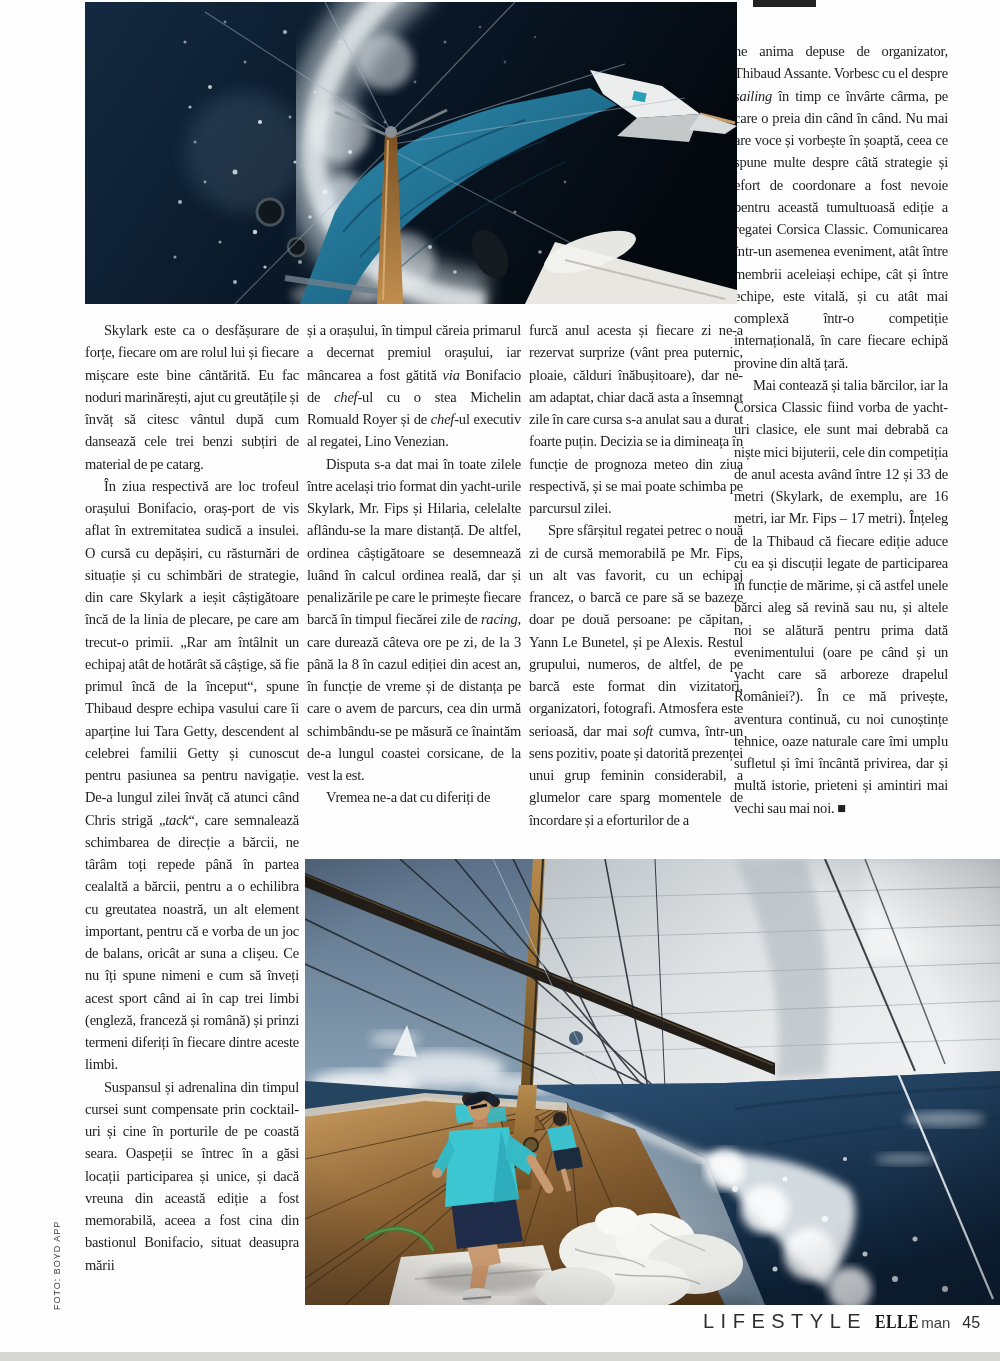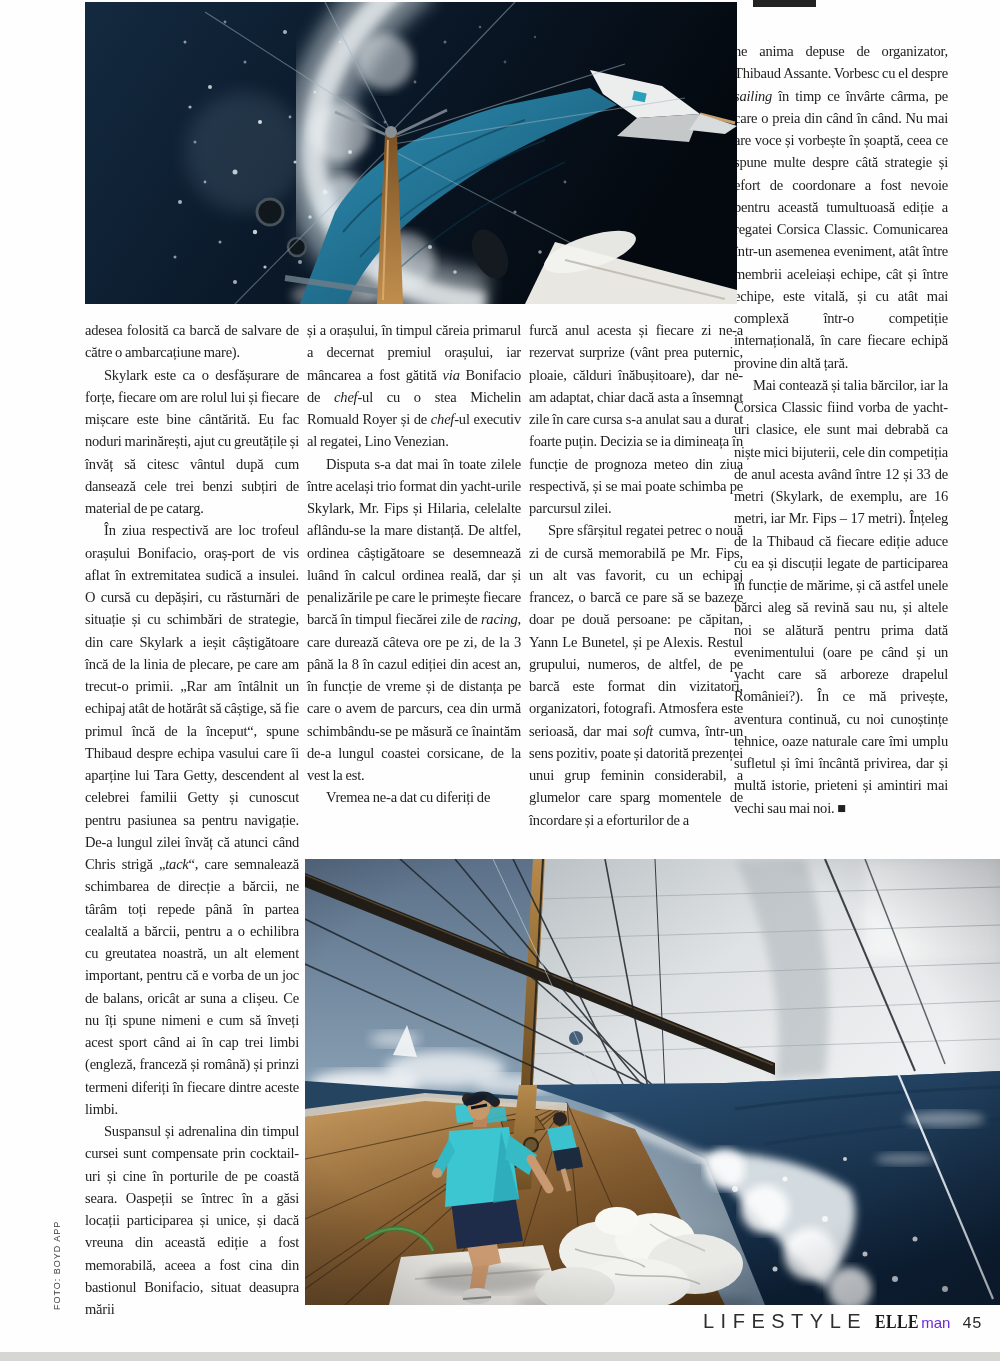--- a/index.html
+++ b/index.html
@@ -22,22 +22,22 @@
   .photo-credit{position:absolute;left:52px;top:1184px;height:126px;
        writing-mode:vertical-rl;transform:rotate(180deg);
        font-family:"Liberation Sans", sans-serif;font-size:9px;letter-spacing:1px;color:#3c3c3c;
        white-space:nowrap;}
   .footer{position:absolute;left:703px;top:1310px;display:flex;align-items:baseline;z-index:3;}
   .section-title{font-family:"Liberation Sans", sans-serif;font-weight:300;font-size:20px;
        letter-spacing:6.5px;color:#2e2e2e;}
   .brand{margin-left:8px;white-space:nowrap;}
   .brand-elle{font-family:"Liberation Serif", serif;font-weight:700;font-size:18px;
        letter-spacing:0.5px;color:#1c1c1c;display:inline-block;transform:scaleX(.88);transform-origin:left bottom;}
-  .brand-man{font-family:"Liberation Sans", sans-serif;font-size:15px;color:#6d28d9;margin-left:-4px;text-align:right;}
-  .page-number{font-family:Liberation Mono, monospace;font-size:16px;color:#2b2b2b;margin-left:12px;}
+  .brand-man{font-family:"Liberation Sans", sans-serif;font-size:15px;color:#404040;margin-left:-4px;text-align:right;}
+  .page-number{font-family:Liberation Sans, sans-serif;font-size:16px;color:#2b2b2b;margin-left:12px;}
   .bottom-strip{position:absolute;left:0;top:1352px;width:1000px;height:9px;background:#d6d6d3;}
 </style>
 </head>
 <body>
 
 <div class="page">
 
   <div class="top-mark"></div>
 
   <figure class="photo top-photo">
@@ -153,21 +153,20 @@
       </g>
       <g>
         <polygon points="470,240 652,288 652,302 440,302" fill="#e9e7e1"></polygon>
         <ellipse cx="505" cy="250" rx="48" ry="16" transform="rotate(-18 505 250)" fill="#f2f2ee" opacity=".95"></ellipse>
         <line x1="480" y1="258" x2="640" y2="297" stroke="#b9b6ac" stroke-width="2" opacity=".8"></line>
       </g>
     </svg>
   </figure>
 
   <section class="col col1">
-      <p><span>adesea folosită ca barcă de salvare de către o ambarcațiune mare).</span></p>
       <p class="indent"><span>Skylark este ca o desfășurare de forțe, fiecare om are rolul lui și fiecare mișcare este bine cântărită. Eu fac noduri marinărești, ajut cu greutățile și învăț să citesc vântul după cum dansează cele trei benzi subțiri de material de pe catarg.</span></p>
       <p class="indent"><span>În ziua respectivă are loc trofeul orașului Bonifacio, oraș-port de vis aflat în extremitatea sudică a insulei. O cursă cu depășiri, cu răsturnări de situație și cu schimbări de strategie, din care Skylark a ieșit câștigătoare încă de la linia de plecare, pe care am trecut-o primii. „Rar am întâlnit un echipaj atât de hotărât să câștige, să fie primul încă de la început“, spune Thibaud despre echipa vasului care îi aparține lui Tara Getty, descendent al celebrei familii Getty și cunoscut pentru pasiunea sa pentru navigație. De-a lungul zilei învăț că atunci când Chris strigă „</span><em>tack</em><span>“, care semnalează schimbarea de direcție a bărcii, ne târâm toți repede până în partea cealaltă a bărcii, pentru a o echilibra cu greutatea noastră, un alt element important, pentru că e vorba de un joc de balans, oricât ar suna a clișeu. Ce nu îți spune nimeni e cum să înveți acest sport când ai în cap trei limbi (engleză, franceză și română) și prinzi termeni diferiți în fiecare dintre aceste limbi.</span></p>
       <p class="indent"><span>Suspansul și adrenalina din timpul cursei sunt compensate prin cocktail-uri și cine în porturile de pe coastă seara. Oaspeții se întrec în a găsi locații participarea și unice, și dacă vreuna din această ediție a fost memorabilă, aceea a fost cina din bastionul Bonifacio, situat deasupra mării</span></p>
     </section>
   <section class="col col2">
       <p><span>și a orașului, în timpul căreia primarul a decernat premiul orașului, iar mâncarea a fost gătită </span><em>via</em><span> Bonifacio de </span><em>chef</em><span>-ul cu o stea Michelin Romuald Royer și de </span><em>chef</em><span>-ul executiv al regatei, Lino Venezian.</span></p>
       <p class="indent"><span>Disputa s-a dat mai în toate zilele între același trio format din yacht-urile Skylark, Mr. Fips și Hilaria, celelalte aflându-se la mare distanță. De altfel, ordinea câștigătoare se desemnează luând în calcul ordinea reală, dar și penalizările pe care le primește fiecare barcă în timpul fiecărei zile de </span><em>racing</em><span>, care durează câteva ore pe zi, de la 3 până la 8 în cazul ediției din acest an, în funcție de vreme și de distanța pe care o avem de parcurs, cea din urmă schimbându-se pe măsură ce înaintăm de-a lungul coastei corsicane, de la vest la est.</span></p>
       <p class="indent"><span>Vremea ne-a dat cu diferiți de</span></p>
     </section>
   <section class="col col3">

